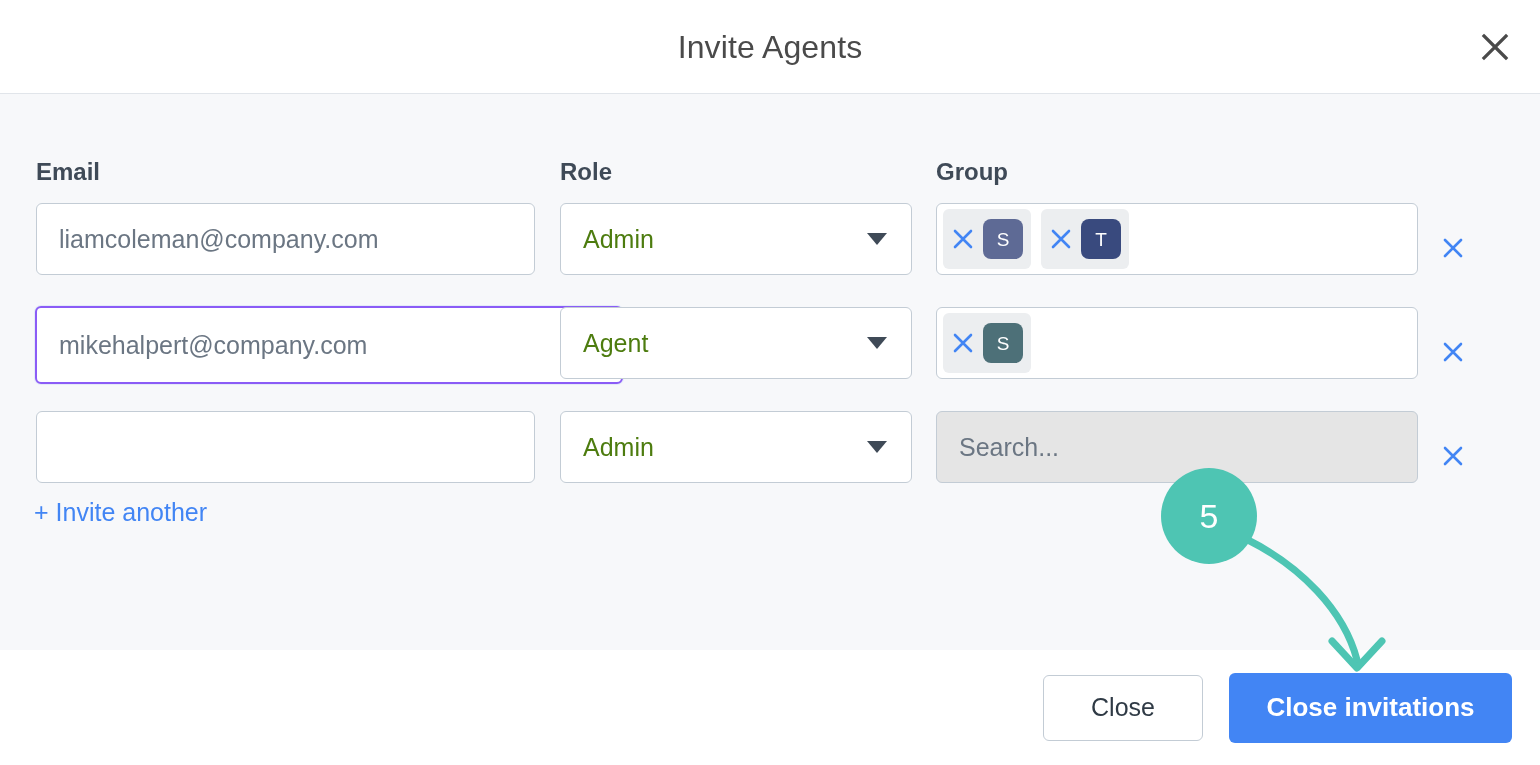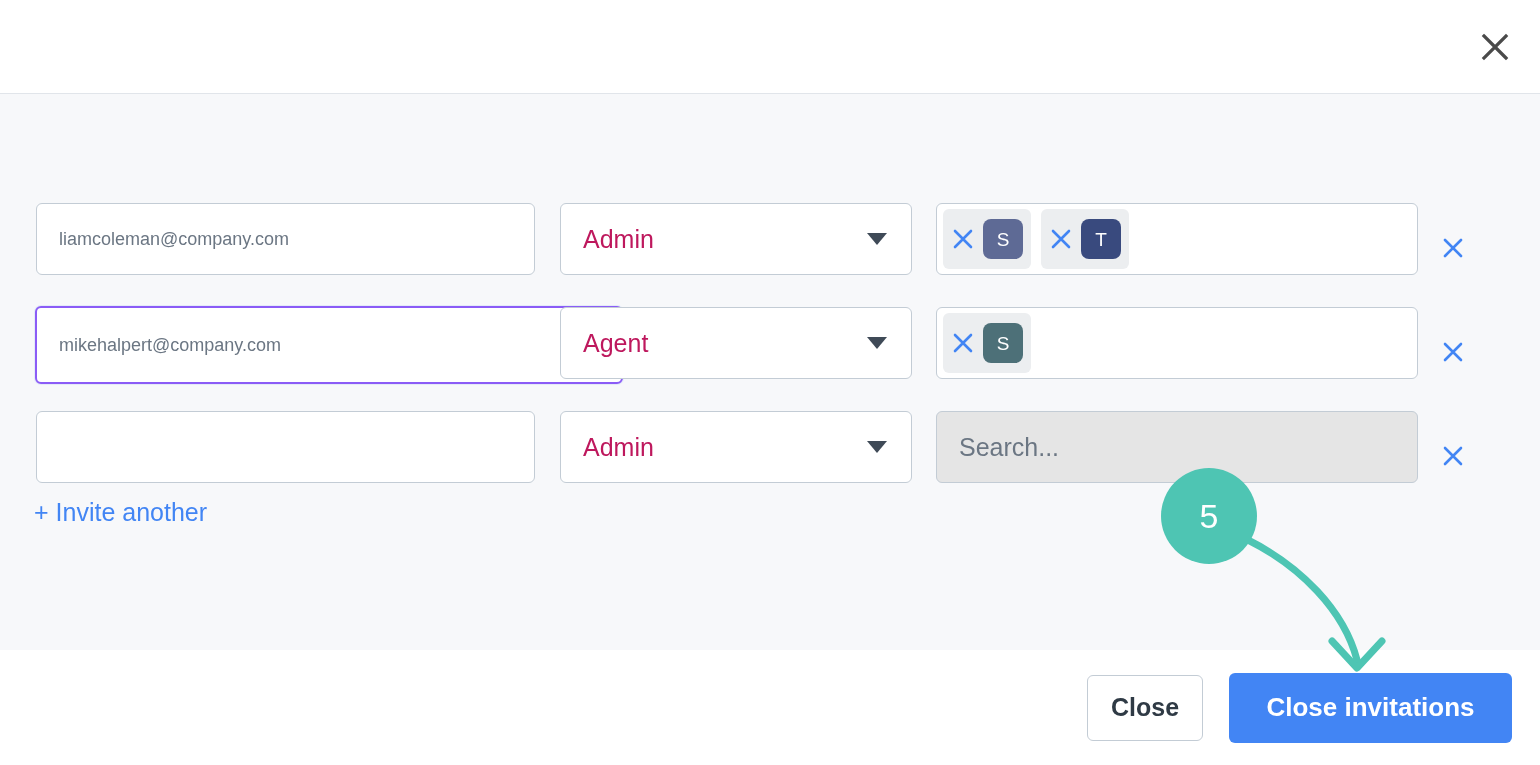--- a/index.html
+++ b/index.html
@@ -99,21 +99,21 @@
   
   .email-field {
     position: absolute;
     left: 36px;
     top: 0;
     width: 499px;
     height: 72px;
     background: #ffffff;
     border: 1px solid #c3ccd5;
     border-radius: 6px;
-    font-size: 18px;
+    font-size: 25px;
     font-family: "Liberation Sans", sans-serif;
     color: #6b7683;
     padding: 6px 22px;
     outline: none;
   }
   .email-field::placeholder { color: #6b7683; opacity: 1; }
   .email-field.focused {
     border: 2px solid #8b5cf6;
     left: 35px;
     top: -1px;
@@ -133,21 +133,21 @@
     border: 1px solid #c3ccd5;
     border-radius: 6px;
     cursor: pointer;
   }
   .role-value {
     position: absolute;
     left: 22px;
     top: 50%;
     transform: translateY(-50%);
     font-size: 25px;
-    color: #be185d;
+    color: #4d7c0f;
     line-height: 1;
   }
   .role-caret {
     position: absolute;
     right: 24px;
     top: 50%;
     transform: translateY(-50%);
     width: 0;
     height: 0;
     border-left: 10px solid transparent;
@@ -253,28 +253,28 @@
     height: 115px;
     background: #ffffff;
     display: flex;
     align-items: center;
     justify-content: flex-end;
     padding-right: 28px;
     gap: 26px;
   }
 
   #close-button {
-    width: 116px;
+    width: 160px;
     height: 66px;
     background: #ffffff;
     border: 1px solid #c3ccd5;
     border-radius: 6px;
     font-family: "Liberation Sans", sans-serif;
     font-size: 25px;
-    font-weight: 700;
+    font-weight: 400;
     color: #2f3a45;
     cursor: pointer;
   }
 
   #send-invitations-button {
     width: 283px;
     height: 70px;
     background: #4285f4;
     border: none;
     border-radius: 6px;
@@ -311,29 +311,35 @@
     font-weight: 400;
     line-height: 1;
   }
 </style>
 </head>
 <body>
 
 <div id="modal">
 
   <div id="modal-header">
+    <div id="modal-title">Invite Agents</div>
     <button id="close-modal-button" aria-label="Close">
       <svg width="30" height="30" viewBox="0 0 30 30">
         <path d="M4 4 L26 26 M26 4 L4 26" stroke="#4a4a4a" stroke-width="3.2" stroke-linecap="square" fill="none"></path>
       </svg>
     </button>
   </div>
 
   <div id="modal-body">
 
+    <div id="column-headers">
+      <div class="col-label email">Email</div>
+      <div class="col-label role">Role</div>
+      <div class="col-label group">Group</div>
+    </div>
 
     <div id="invite-rows">
         <div class="invite-row">
           <input type="text" class="email-field" placeholder="liamcoleman@company.com" style="">
           <div class="role-field">
             <span class="role-value">Admin</span>
             <span class="role-caret"></span>
           </div>
           <div class="group-field has-chips">
             <div class="group-chip">

